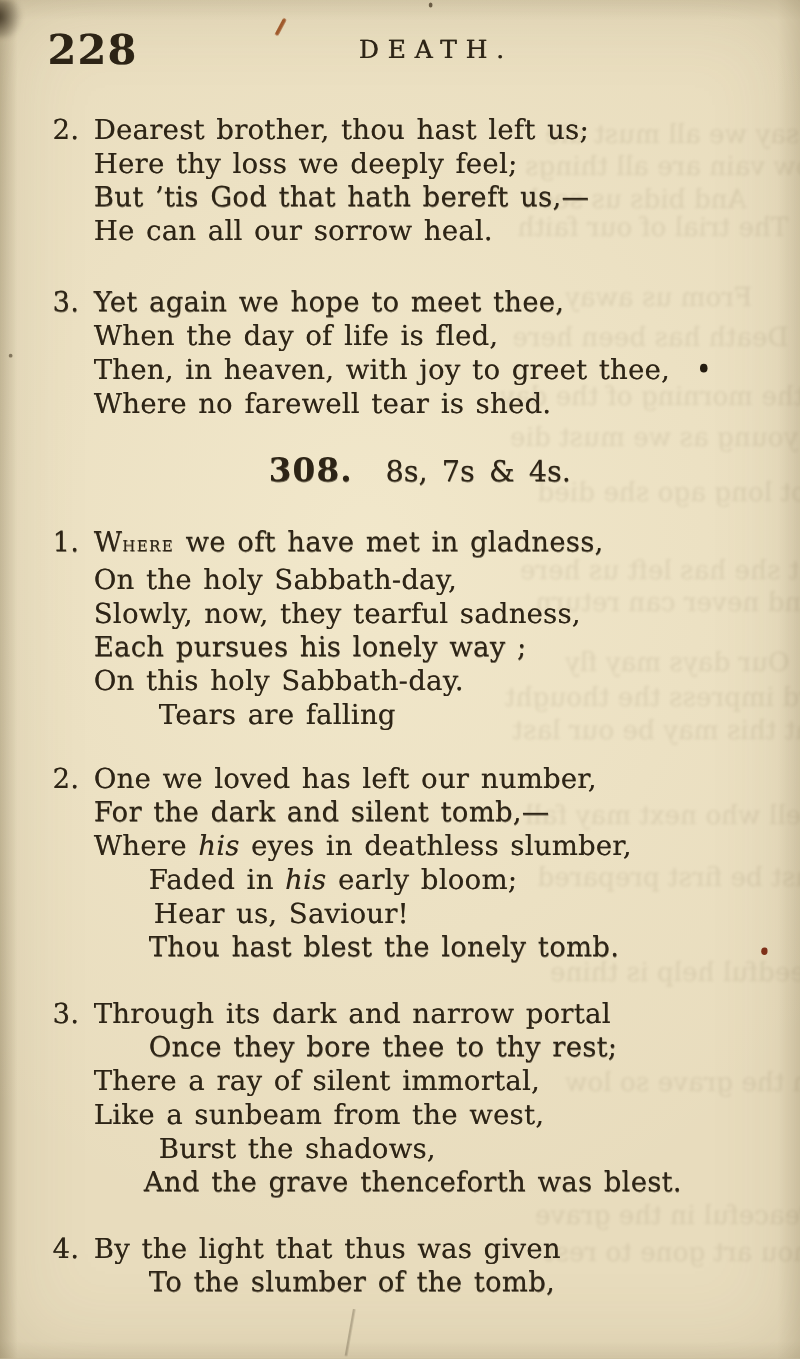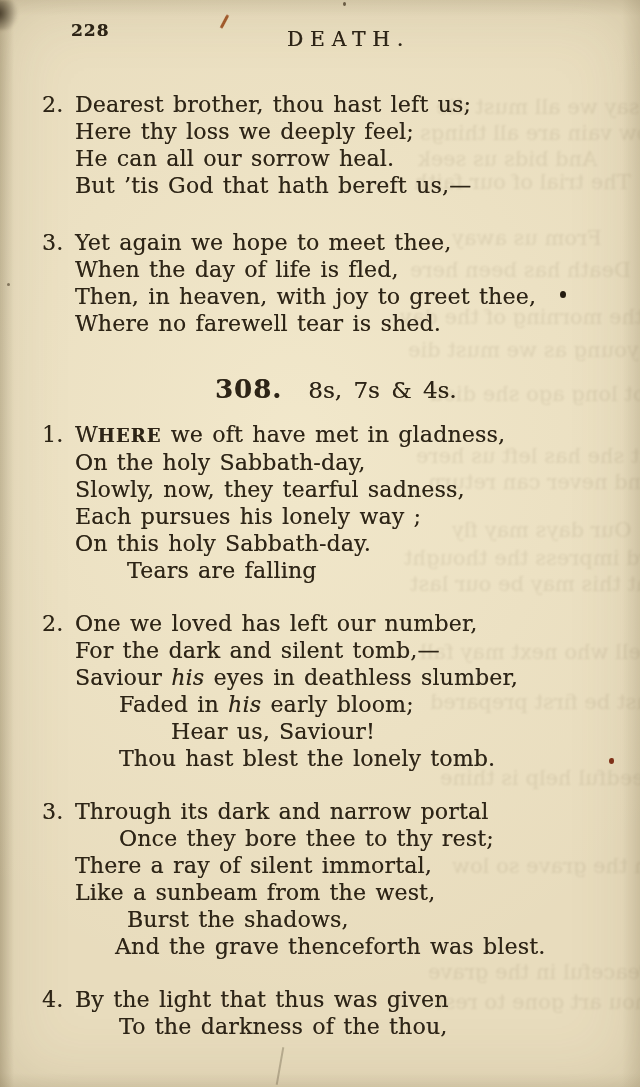--- a/index.html
+++ b/index.html
@@ -14,35 +14,35 @@
       radial-gradient(120% 85% at 46% 40%, rgba(249,241,214,0.55) 0%, rgba(249,241,214,0) 62%),
       linear-gradient(90deg, rgba(100,84,50,0.30) 0%, rgba(100,84,50,0) 14px),
       linear-gradient(270deg, rgba(100,84,50,0.14) 0%, rgba(100,84,50,0) 18px),
       linear-gradient(180deg, rgba(100,84,50,0.12) 0%, rgba(100,84,50,0) 16px),
       linear-gradient(0deg, rgba(100,84,50,0.10) 0%, rgba(100,84,50,0) 14px),
       #e8dcbd;
     box-shadow:inset 0 0 70px rgba(110,92,55,0.18);
   }
   .ink{text-shadow:0.2px 0.2px 0.5px rgba(45,36,22,0.6);}
   
-  .page-number{position:absolute;left:71px;top:20px;font-size:17px;font-weight:bold;letter-spacing:1px;}
+  .page-number{position:absolute;left:38px;top:20px;font-size:33px;font-weight:bold;letter-spacing:1px;}
   .running-title{position:absolute;left:287px;top:27px;font-size:20px;letter-spacing:7px;text-shadow:0.4px 0 0.4px rgba(45,36,22,0.8);}
   
   .verse{position:absolute;left:75px;font-size:22px;letter-spacing:0.2px;word-spacing:2px;}
   .verse-num{position:absolute;left:-33px;top:0;line-height:27px;}
   .line{margin:0;line-height:27px;white-space:nowrap;}
   .i1{}
   .i1c{margin-left:44px;}
   .i1d{margin-left:40px;text-align:center;}
   .i2{margin-left:52px;}
-  .i2b{margin-left:96px;}
-  .smallcaps{font-size:18px;letter-spacing:1.1px;font-weight:bold;}
+  .i2b{margin-left:48px;}
+  .smallcaps{font-size:12px;letter-spacing:1.1px;}
   em{}
   
-  .hymn-heading{position:absolute;left:215px;top:374px;white-space:nowrap;}
+  .hymn-heading{position:absolute;left:215px;top:362px;white-space:nowrap;}
   .hymn-number{font-size:26px;font-weight:bold;letter-spacing:1px;}
   .hymn-meter{font-size:23px;margin-left:26px;word-spacing:4px;}
   
   .ghost{
     position:absolute;
     font-size:21px;
     color:#6e5e3e;
     opacity:0.13;
     filter:blur(1.2px);
     transform:scaleX(-1);
@@ -106,22 +106,22 @@
   <span class="ghost" style="left:428px;top:960px">Peaceful in the grave</span>
   <span class="ghost" style="left:436px;top:990px">Thou art gone to rest</span>
 
   <div class="page-number ink">228</div>
   <div class="running-title">DEATH.</div>
 
   <section class="verse ink" style="top:91px">
     <span class="verse-num">2.</span>
     <p class="line">Dearest brother, thou hast left us;</p>
     <p class="line i1">Here thy loss we deeply feel;</p>
+    <p class="line">But ’tis God that hath bereft us,—</p>
     <p class="line i1">He can all our sorrow heal.</p>
-    <p class="line">But ’tis God that hath bereft us,—</p>
   </section>
 
   <section class="verse ink" style="top:229px">
     <span class="verse-num">3.</span>
     <p class="line">Yet again we hope to meet thee,</p>
     <p class="line i1">When the day of life is fled,</p>
     <p class="line">Then, in heaven, with joy to greet thee,</p>
     <p class="line i1">Where no farewell tear is shed.</p>
   </section>
 
@@ -136,40 +136,40 @@
     <p class="line">Slowly, now, they tearful sadness,</p>
     <p class="line i1">Each pursues his lonely way ;</p>
     <p class="line i1">On this holy Sabbath-day.</p>
     <p class="line i2">Tears are falling</p>
   </section>
 
   <section class="verse ink" style="top:610px">
     <span class="verse-num">2.</span>
     <p class="line">One we loved has left our number,</p>
     <p class="line i1">For the dark and silent tomb,—</p>
-    <p class="line"><span>Saviour </span><em>his</em><span> eyes in deathless slumber,</span></p>
+    <p class="line"><span>Where </span><em>his</em><span> eyes in deathless slumber,</span></p>
     <p class="line i1c"><span>Faded in </span><em>his</em><span> early bloom;</span></p>
     <p class="line i2b">Hear us, Saviour!</p>
     <p class="line i1c">Thou hast blest the lonely tomb.</p>
   </section>
 
   <section class="verse ink" style="top:798px">
     <span class="verse-num">3.</span>
     <p class="line">Through its dark and narrow portal</p>
     <p class="line i1c">Once they bore thee to thy rest;</p>
     <p class="line">There a ray of silent immortal,</p>
     <p class="line i1">Like a sunbeam from the west,</p>
     <p class="line i2">Burst the shadows,</p>
     <p class="line i1d">And the grave thenceforth was blest.</p>
   </section>
 
   <section class="verse ink" style="top:986px">
     <span class="verse-num">4.</span>
     <p class="line">By the light that thus was given</p>
-    <p class="line i1c">To the darkness of the thou,</p>
+    <p class="line i1c">To the slumber of the tomb,</p>
   </section>
 
   <div class="corner-smudge"></div>
   <div class="pen-slash"></div>
   <div class="ink-dot"></div>
   <div class="red-speck"></div>
   <div class="tiny-speck"></div>
   <div class="margin-dot"></div>
   <div class="bottom-scratch"></div>
 

